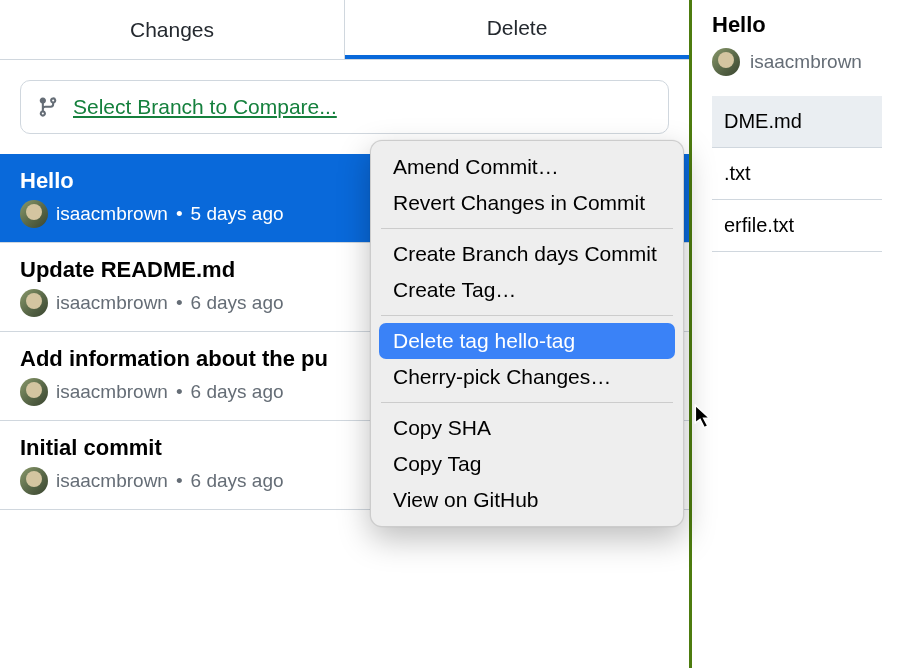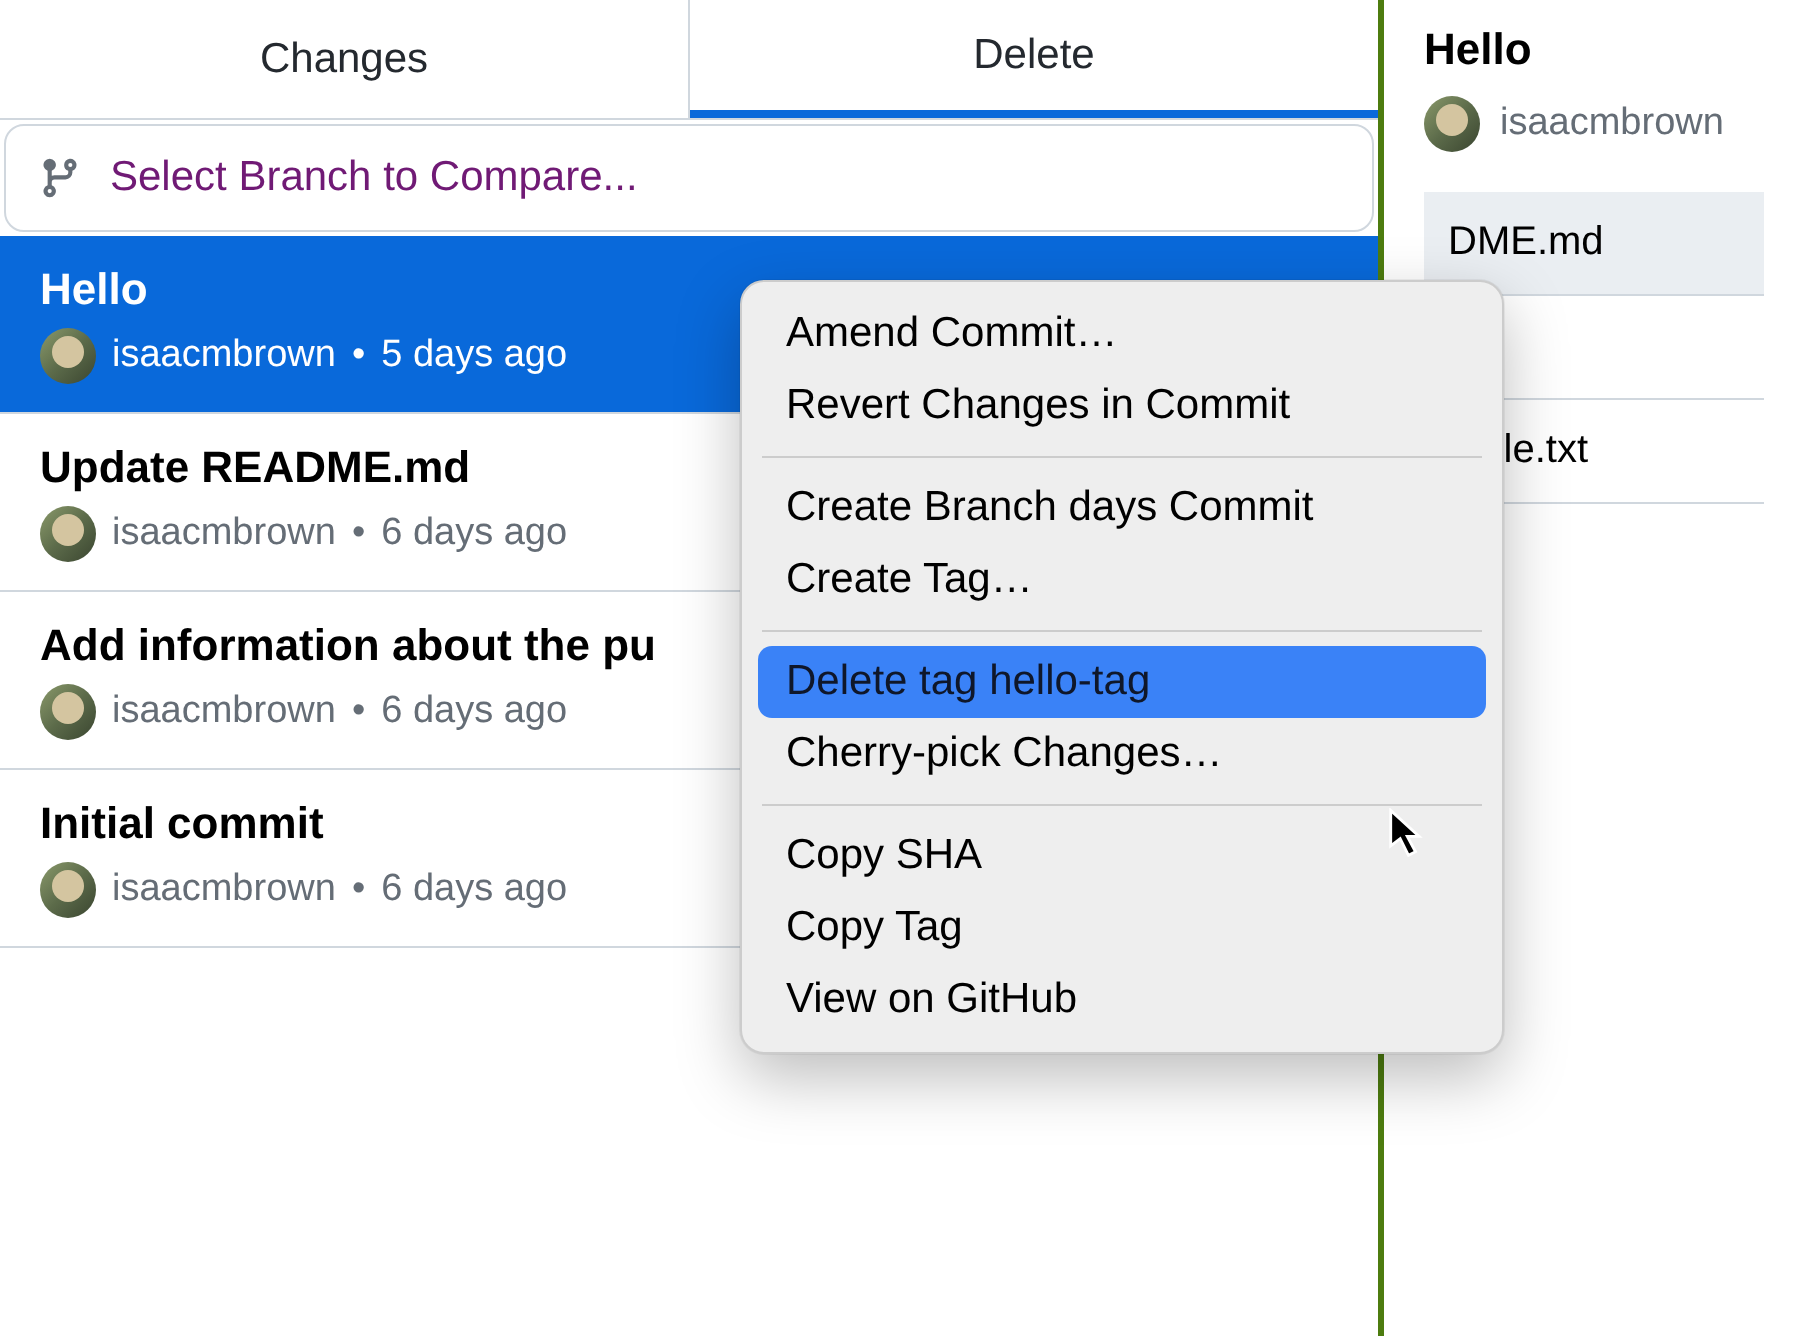--- a/index.html
+++ b/index.html
@@ -42,30 +42,31 @@
       border-right: 1px solid #d0d7de;
     }
     .tab:last-child {
       border-right: none;
     }
     .tab.active {
       border-bottom: 4px solid #0969da;
       font-weight: 500;
     }
     .branch-selector {
-      margin: 2px;
+      margin: 20px;
       padding: 14px 16px;
       border: 1px solid #d0d7de;
       border-radius: 10px;
       display: flex;
       align-items: center;
       gap: 14px;
       font-size: 21px;
-      color: #701a75;
-      cursor: pointer;
+      color: #15803d;
+      cursor: pointer;
+      text-decoration: underline;
     }
     .commit-list {
       display: flex;
       flex-direction: column;
     }
     .commit-item {
       padding: 14px 20px;
       border-bottom: 1px solid #d0d7de;
       cursor: pointer;
     }
@@ -138,38 +139,38 @@
       white-space: nowrap;
       overflow: hidden;
     }
     .file-item.selected {
       background: #eaeef2;
     }
     .context-menu {
       position: absolute;
       left: 370px;
       top: 140px;
-      width: 382px;
+      width: 314px;
       background: #eeeeee;
       border: 1px solid rgba(0,0,0,0.14);
       border-radius: 12px;
       box-shadow: 0 12px 32px rgba(0,0,0,0.26), 0 0 0 0.5px rgba(0,0,0,0.05);
       padding: 8px;
     }
     .menu-item {
       padding: 6px 14px;
       font-size: 21px;
       color: #000;
       border-radius: 7px;
       cursor: pointer;
       white-space: nowrap;
     }
     .menu-item.highlighted {
       background: #3a82f7;
-      color: #0f172a;
+      color: #ffffff;
     }
     .menu-separator {
       height: 1px;
       background: rgba(0,0,0,0.14);
       margin: 7px 2px;
     }
     .cursor {
       position: absolute;
       left: 694px;
       top: 404px;

